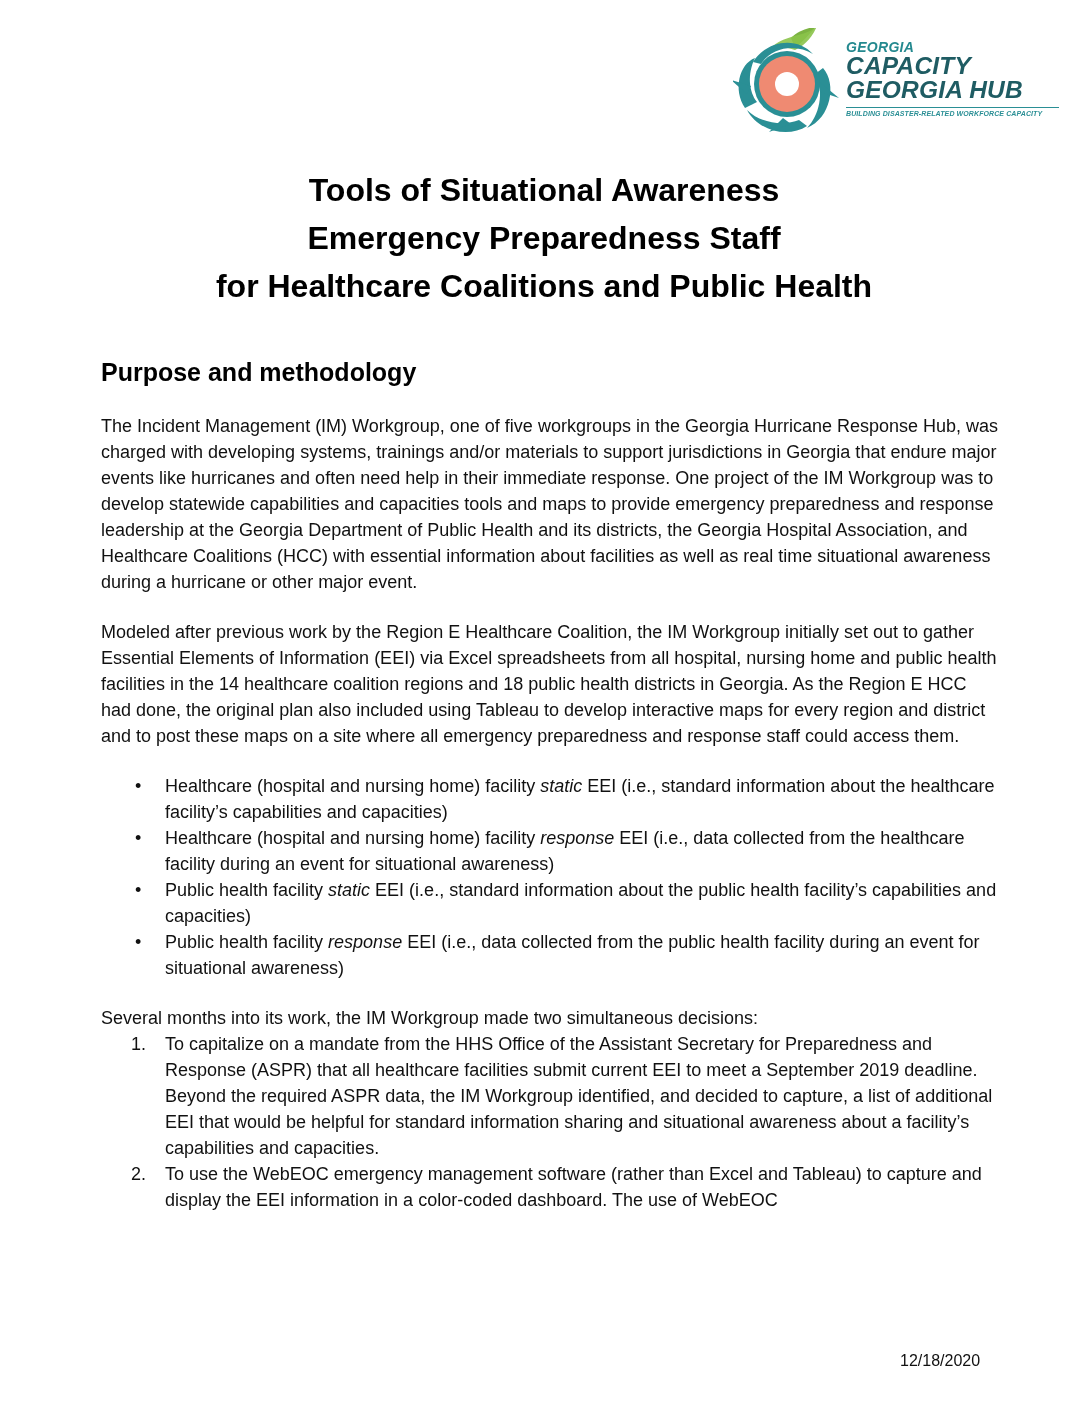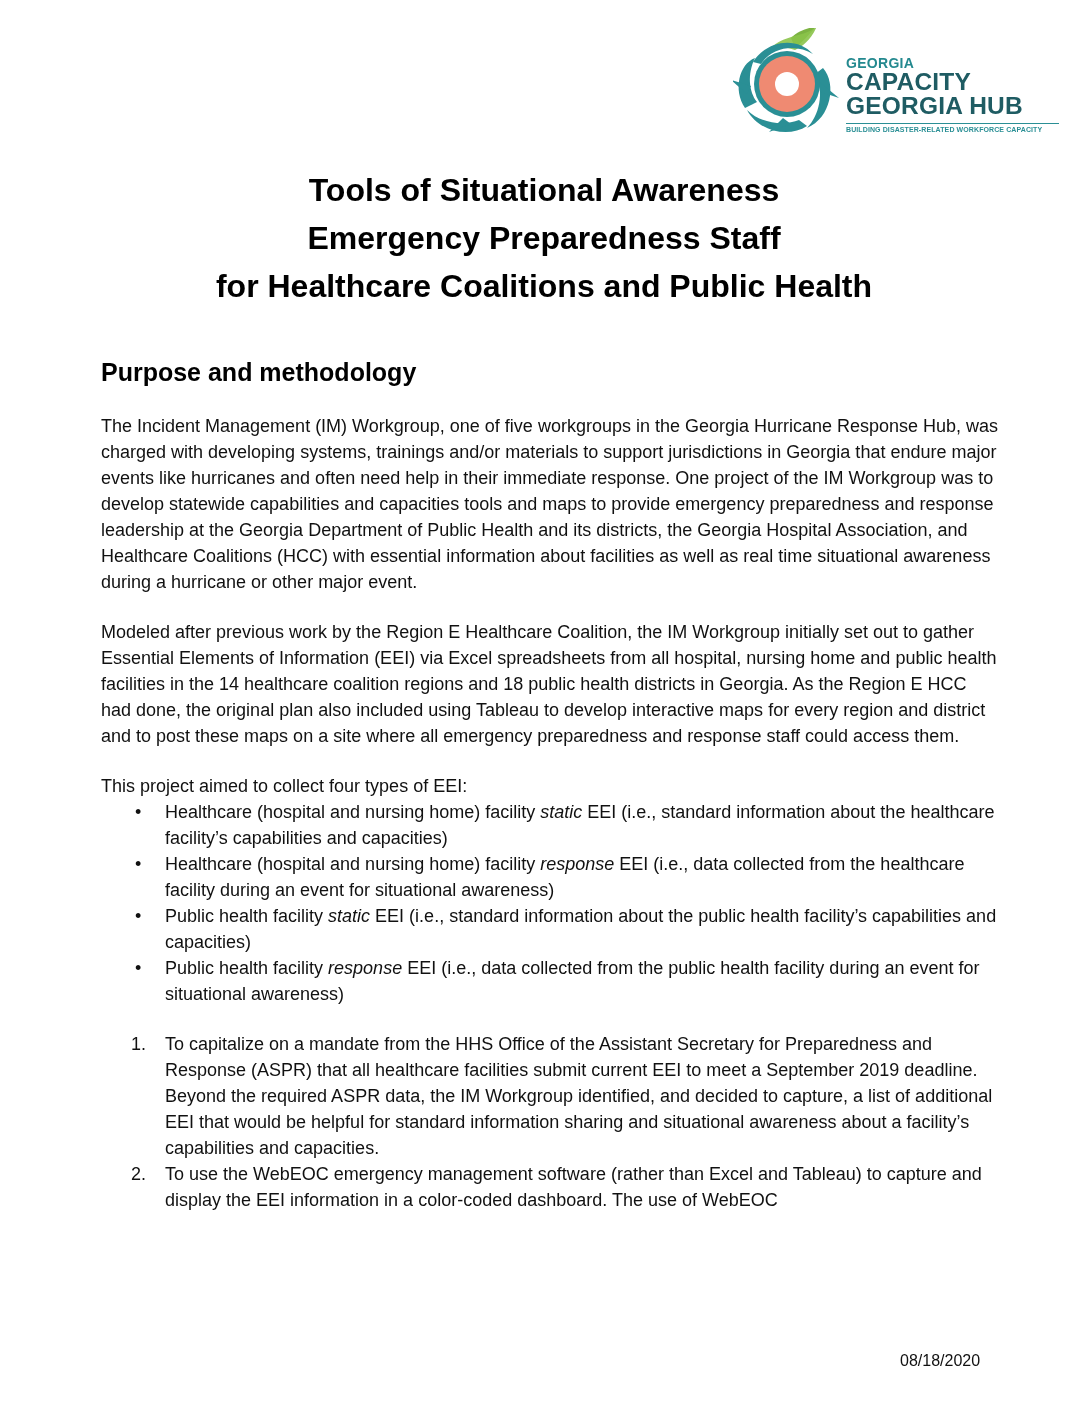--- a/index.html
+++ b/index.html
@@ -1,20 +1,20 @@
 <!DOCTYPE html>
 <html><head>
 <meta charset="utf-8">
 <style>
   html, body { margin: 0; padding: 0; background: #ffffff; }
   body { width: 1088px; height: 1408px; position: relative; overflow: hidden;
          font-family: "Liberation Sans", "DejaVu Sans", sans-serif; color: #111; }
   .logo { position: absolute; left: 733px; top: 28px; width: 340px; height: 110px; }
   .logo-mark { position: absolute; left: 0; top: 0; width: 106px; height: 106px; }
-  .logo-text { position: absolute; left: 113px; top: 28px; }
+  .logo-text { position: absolute; left: 113px; top: 12px; font-style: italic; }
   .logo-georgia { font-weight: bold; font-size: 14px; color: #24898f; letter-spacing: 0.3px; line-height: 14px; }
   .logo-main { font-weight: bold; font-size: 24.5px; color: #1f5c63; line-height: 24px; letter-spacing: 0.2px; }
   .logo-rule { width: 213px; height: 1px; background: #2a8f95; margin-top: 5px; }
   .logo-tag { font-size: 7px; color: #2a8f95; letter-spacing: 0.1px; margin-top: 2px; white-space: nowrap; font-weight: bold; }
 
   .title { position: absolute; left: 0; width: 1088px; top: 166px; text-align: center;
            font-weight: bold; font-size: 32px; line-height: 48px; color: #000; }
   .title div { white-space: nowrap; }
 
   .content { position: absolute; left: 101px; top: 357px; width: 900px;
@@ -61,45 +61,45 @@
   <div>Tools of Situational Awareness</div>
   <div>Emergency Preparedness Staff</div>
   <div>for Healthcare Coalitions and Public Health</div>
 </div>
 
 <div class="content">
   <div class="h2">Purpose and methodology</div>
   <p>The Incident Management (IM) Workgroup, one of five workgroups in the Georgia Hurricane Response Hub, was charged with developing systems, trainings and/or materials to support jurisdictions in Georgia that endure major events like hurricanes and often need help in their immediate response.  One project of the IM Workgroup was to develop statewide capabilities and capacities tools and maps to provide emergency preparedness and response leadership at the Georgia Department of Public Health and its districts, the Georgia Hospital Association, and Healthcare Coalitions (HCC) with essential information about facilities as well as real time situational awareness during a hurricane or other major event.</p>
   <p>Modeled after previous work by the Region E Healthcare Coalition, the IM Workgroup initially set out to gather Essential Elements of Information (EEI) via Excel spreadsheets from all hospital, nursing home and public health facilities in the 14 healthcare coalition regions and 18 public health districts in Georgia.  As the Region E HCC had done, the original plan also included using Tableau to develop interactive maps for every region and district and to post these maps on a site where all emergency preparedness and response staff could access them.</p>
 
-  <p class="intro">This project aimed to collect four types of EEI:</p>
   <ul>
     <li>
       <span class="bullet">•</span>
       <span>Healthcare (hospital and nursing home) facility </span><em>static</em><span> EEI (i.e., standard information about the healthcare facility’s capabilities and capacities)</span>
     </li>
     <li>
       <span class="bullet">•</span>
       <span>Healthcare (hospital and nursing home) facility </span><em>response</em><span> EEI (i.e., data collected from the healthcare facility during an event for situational awareness)</span>
     </li>
     <li>
       <span class="bullet">•</span>
       <span>Public health facility </span><em>static</em><span> EEI (i.e., standard information about the public health facility’s capabilities and capacities)</span>
     </li>
     <li>
       <span class="bullet">•</span>
       <span>Public health facility </span><em>response</em><span> EEI (i.e., data collected from the public health facility during an event for situational awareness)</span>
     </li>
   </ul>
 
+  <p class="intro">Several months into its work, the IM Workgroup made two simultaneous decisions:</p>
   <ol>
     <li>
       <span class="num">1.</span>
       <span>To capitalize on a mandate from the HHS Office of the Assistant Secretary for Preparedness and Response (ASPR) that all healthcare facilities submit current EEI to meet a September 2019 deadline.  Beyond the required ASPR data, the IM Workgroup identified, and decided to capture, a list of additional EEI that would be helpful for standard information sharing and situational awareness about a facility’s capabilities and capacities.</span>
     </li>
     <li>
       <span class="num">2.</span>
       <span>To use the WebEOC emergency management software (rather than Excel and Tableau) to capture and display the EEI information in a color-coded dashboard.  The use of WebEOC</span>
     </li>
   </ol>
 </div>
 
-<div class="footer-date">08/18/2020</div>
+<div class="footer-date">12/18/2020</div>
 
 </body></html>

